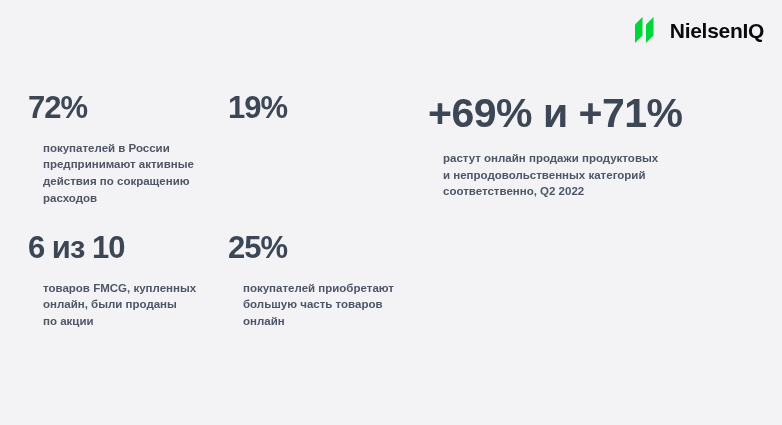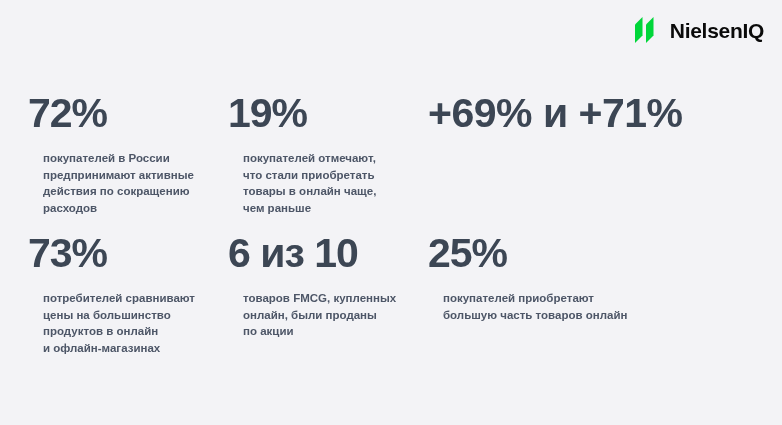--- a/index.html
+++ b/index.html
@@ -46,21 +46,21 @@
     top: 92px;
     width: 730px;
     display: grid;
     grid-template-columns: 200px 200px 330px;
     grid-template-rows: 140px auto;
   }
   .stat {
     padding-right: 8px;
   }
   .stat-number {
-    font-size: 41px;
+    font-size: 31px;
     font-weight: bold;
     color: #3c4654;
     line-height: 1.05;
     letter-spacing: -1px;
     margin: 0 0 9px 0;
     white-space: nowrap;
   }
   .stat-number.wide {
     font-size: 41px;
     letter-spacing: -0.5px;
@@ -92,37 +92,29 @@
   <div class="stat">
     <div class="stat-number">72%</div>
     <p class="stat-desc">покупателей в России
 предпринимают активные
 действия по сокращению
 расходов</p>
   </div>
 
   <div class="stat">
     <div class="stat-number">19%</div>
-    <p class="stat-desc">покупателей отмечают,
-что стали приобретать
-товары в онлайн чаще,
-чем раньше</p>
   </div>
 
   <div class="stat">
     <div class="stat-number wide">+69% и +71%</div>
+    <p class="stat-desc">растут онлайн продажи продуктовых
+и непродовольственных категорий
+соответственно, Q2 2022</p>
   </div>
 
-  <div class="stat">
-    <div class="stat-number">73%</div>
-    <p class="stat-desc">потребителей сравнивают
-цены на большинство
-продуктов в онлайн
-и офлайн-магазинах</p>
-  </div>
 
   <div class="stat">
     <div class="stat-number">6 из 10</div>
     <p class="stat-desc">товаров FMCG, купленных
 онлайн, были проданы
 по акции</p>
   </div>
 
   <div class="stat">
     <div class="stat-number">25%</div>

